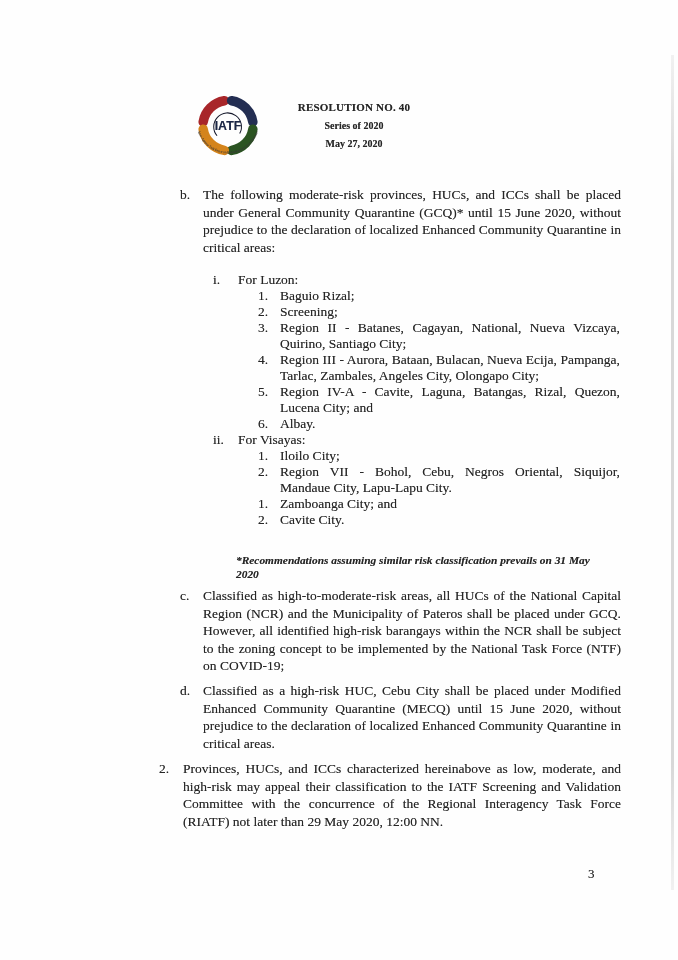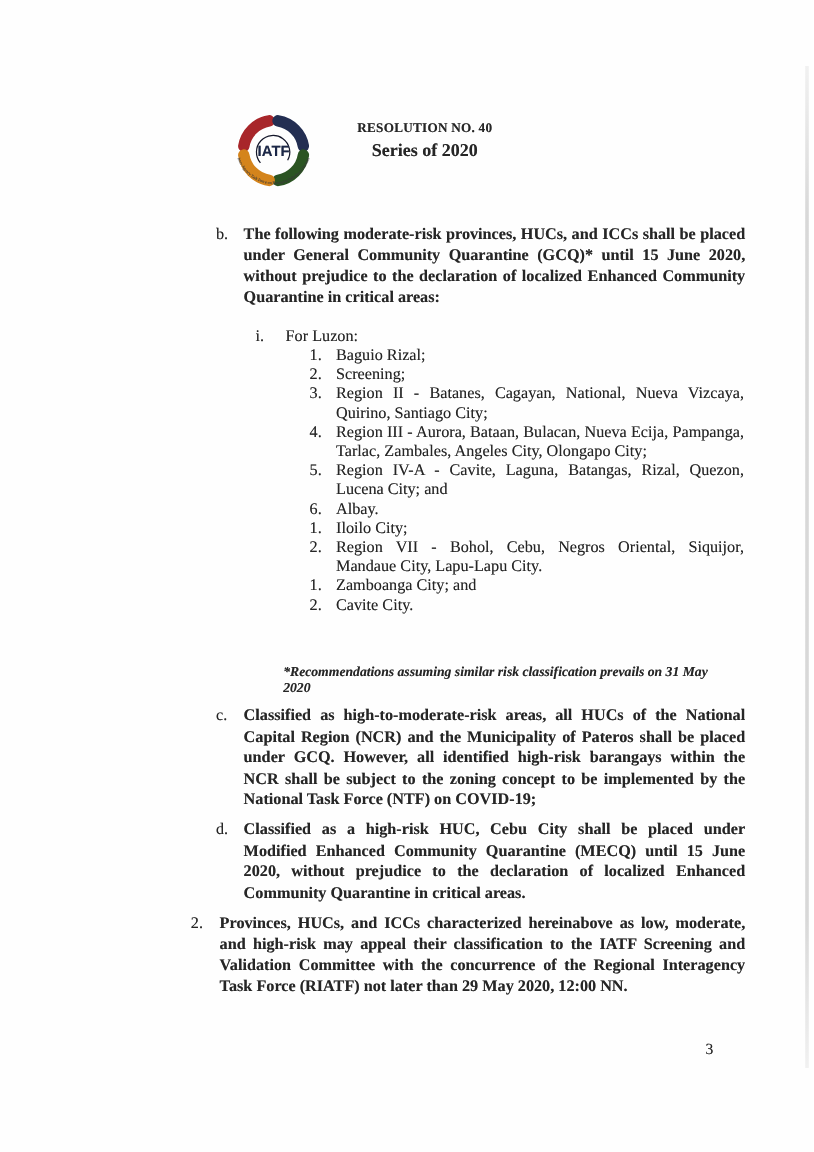--- a/index.html
+++ b/index.html
@@ -10,27 +10,27 @@
     font-family:"Liberation Serif", serif;
     color:#262626;
     overflow:hidden;
     text-shadow:0 0 .5px rgba(60,60,60,.55);
   }
   .abs { position:absolute; }
 
   
   .title-block { left:243px; top:98px; width:222px; text-align:center; font-weight:bold; }
   .title-main { font-size:11px; line-height:19px; letter-spacing:.2px; }
-  .title-sub  { font-size:15px;   line-height:18px; }
+  .title-sub  { font-size:10px;   line-height:18px; }
 
   
   .para { font-size:13.5px; line-height:17.6px; }
   .hang { display:flex; }
   .hang .mk { flex:0 0 23px; }
-  .hang .tx { flex:1 1 auto; text-align:justify;font-weight:bold; }
+  .hang .tx { flex:1 1 auto; text-align:justify; }
 
   
   .rlist { font-size:13.5px; line-height:16px; }
   .rhead { display:flex; }
   .rhead .mk { flex:0 0 25px; }
   .sub { margin-left:45px; }
   .sub .li { display:flex; }
   .sub .li .mk { flex:0 0 22px; }
   .sub .li .tx { flex:1 1 auto; text-align:justify; }
 
@@ -63,20 +63,21 @@
       <path id="ringPath" d="M 7 52 A 44 46 0 0 0 93 52" fill="none" stroke="none"></path>
       <text font-size="4.6" fill="#3a3a3a" font-family="Liberation Serif, serif">
         <textPath href="#ringPath" startOffset="50%" text-anchor="middle">Inter-Agency Task Force on Emerging Infectious Diseases</textPath>
       </text>
     </svg>
   </div>
 
   <div class="abs title-block">
     <div class="title-main">RESOLUTION NO. 40</div>
     <div class="title-sub">Series of 2020</div>
+    <div class="title-sub">May 27, 2020</div>
   </div>
 
   <div class="abs para hang" style="left:180px; top:186px; width:441px;">
     <span class="mk">b.</span>
     <span class="tx">The following moderate-risk provinces, HUCs, and ICCs shall be placed under General Community Quarantine (GCQ)* until 15 June 2020, without prejudice to the declaration of localized Enhanced Community Quarantine in critical areas:</span>
   </div>
 
   <div class="abs rlist" style="left:213px; top:272px; width:407px;">
 
     <div class="rhead">
@@ -103,20 +104,24 @@
       <div class="li">
         <span class="mk">5.</span>
         <span class="tx">Region IV-A - Cavite, Laguna, Batangas, Rizal, Quezon, Lucena City; and</span>
       </div>
       <div class="li">
         <span class="mk">6.</span>
         <span class="tx">Albay.</span>
       </div>
     </div>
 
+    <div class="rhead">
+      <span class="mk">ii.</span>
+      <span>For Visayas:</span>
+    </div>
     <div class="sub">
       <div class="li">
         <span class="mk">1.</span>
         <span class="tx">Iloilo City;</span>
       </div>
       <div class="li">
         <span class="mk">2.</span>
         <span class="tx">Region VII - Bohol, Cebu, Negros Oriental, Siquijor, Mandaue City, Lapu-Lapu City.</span>
       </div>
     </div>

